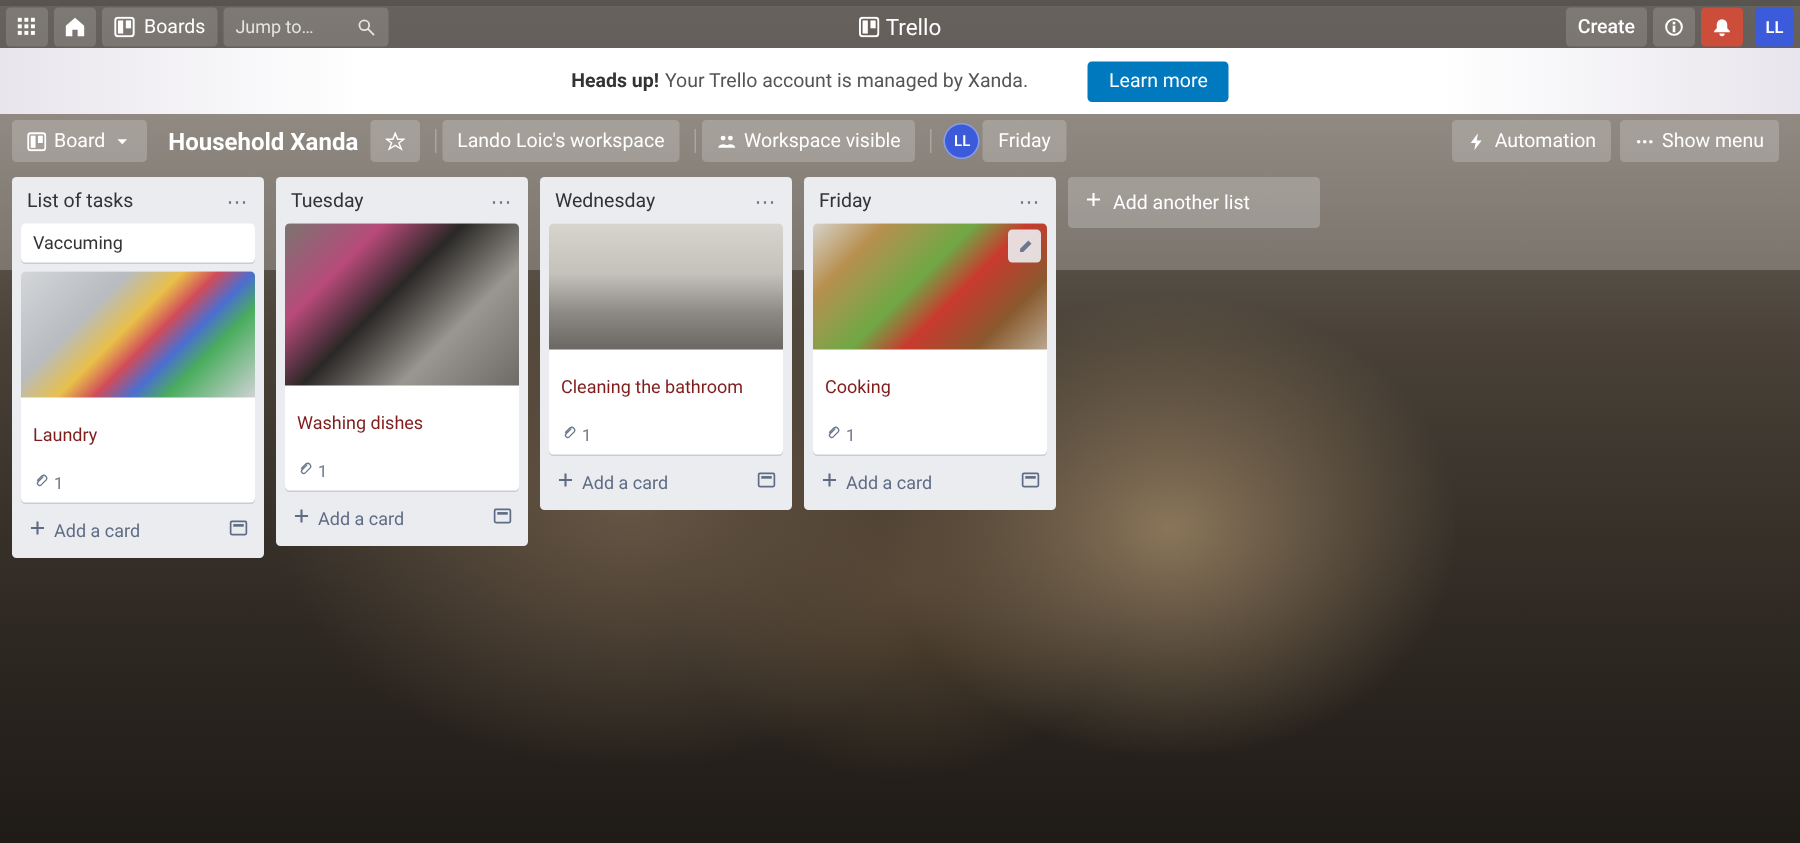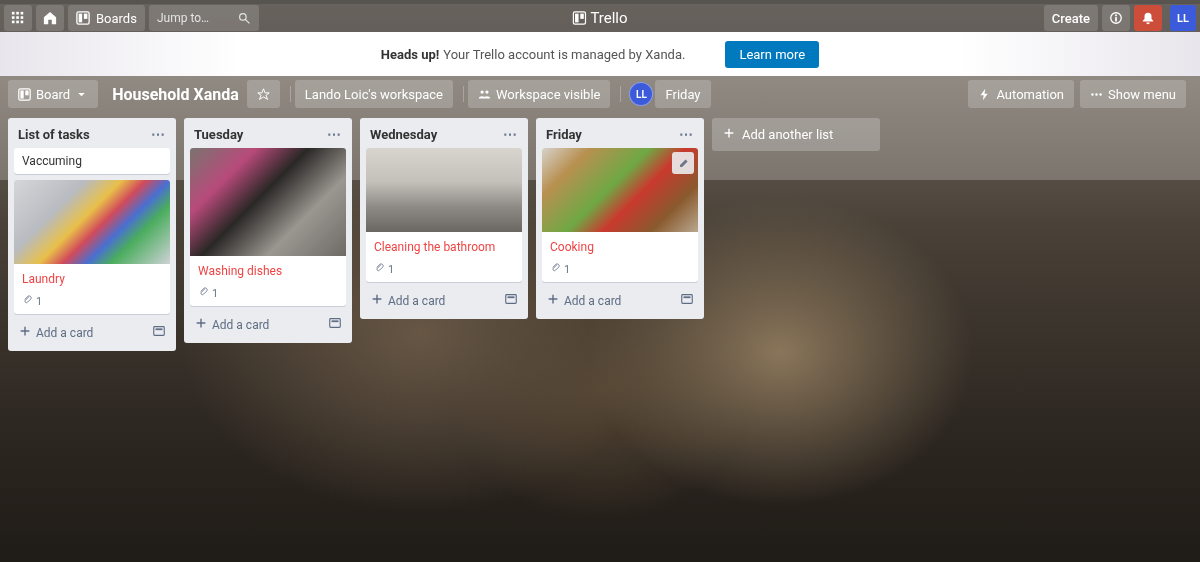--- a/index.html
+++ b/index.html
@@ -27,27 +27,27 @@
 .bb-btn{background:rgba(255,255,255,.2);border:none;color:#fff;height:28px;border-radius:3px;margin-right:6px;display:flex;align-items:center;padding:0 10px;font-size:13px;cursor:pointer}
 .bb-btn svg{width:13px;height:13px;fill:#fff;margin-right:5px}
 .bb-btn.chev svg.c{margin-left:5px;margin-right:0}
 .board-title{color:#fff;font-weight:700;font-size:16px;margin:0 8px}
 .bb-btn.star svg{margin:0}
 .bb-divider{width:1px;height:16px;background:rgba(255,255,255,.25);margin:0 4px}
 .member-av{width:24px;height:24px;border-radius:50%;background:#3b5bdb;color:#fff;display:flex;align-items:center;justify-content:center;font-size:10px;font-weight:600;margin-left:4px;margin-right:2px;border:1px solid rgba(255,255,255,.4)}
 .bb-right{margin-left:auto;display:flex;align-items:center}
 .board-canvas{position:relative;z-index:5;padding:6px 8px;display:flex;gap:8px;align-items:flex-start;height:calc(100% - 116px);overflow-x:auto}
 .list{background:#ebecf0;border-radius:3px;width:168px;flex-shrink:0;padding:6px;display:flex;flex-direction:column}
-.list-header{display:flex;align-items:center;padding:2px 4px 6px;font-size:13px;font-weight:700;color:#333}
+.list-header{display:flex;align-items:center;padding:2px 4px 6px;font-size:13px;font-weight:400;color:#333}
 .list-header .dots{margin-left:auto;color:#6b778c;cursor:pointer;font-size:14px;letter-spacing:1px}
 .card{background:#fff;border-radius:3px;margin-bottom:6px;box-shadow:0 1px 0 rgba(9,30,66,.15);cursor:pointer;position:relative}
 .card-input{background:#fff;border-radius:3px;margin-bottom:6px;padding:6px 8px;font-size:12px;color:#333;box-shadow:0 1px 0 rgba(9,30,66,.15)}
 .card-cover{height:84px;border-radius:3px 3px 0 0;background:#ccc}
 .card-cover.tall{height:108px}
-.card-body{padding:8px 8px;font-size:12px;color:#ef4444}
+.card-body{padding:18px 8px;font-size:12px;color:#7f1d1d}
 .card-badges{padding:0 8px 6px;display:flex;align-items:center;color:#6b778c;font-size:11px}
 .card-badges svg{width:11px;height:11px;fill:#6b778c;margin-right:3px}
 .card .edit-pencil{position:absolute;top:4px;right:4px;width:22px;height:22px;background:rgba(235,236,240,.9);border-radius:3px;display:flex;align-items:center;justify-content:center}
 .card .edit-pencil svg{width:11px;height:11px;fill:#6b778c}
 .add-card-row{display:flex;align-items:center;padding:4px;color:#5e6c84;font-size:12px;cursor:pointer}
 .add-card-row svg{width:14px;height:14px;fill:#5e6c84;margin-right:4px}
 .add-card-row .tmpl{margin-left:auto}
 .add-card-row .tmpl svg{margin:0}
 .add-list{background:rgba(255,255,255,.22);color:#fff;width:168px;flex-shrink:0;border-radius:3px;padding:8px 10px;display:flex;align-items:center;font-size:13px;cursor:pointer}
 .add-list svg{width:14px;height:14px;fill:#fff;margin-right:6px}

